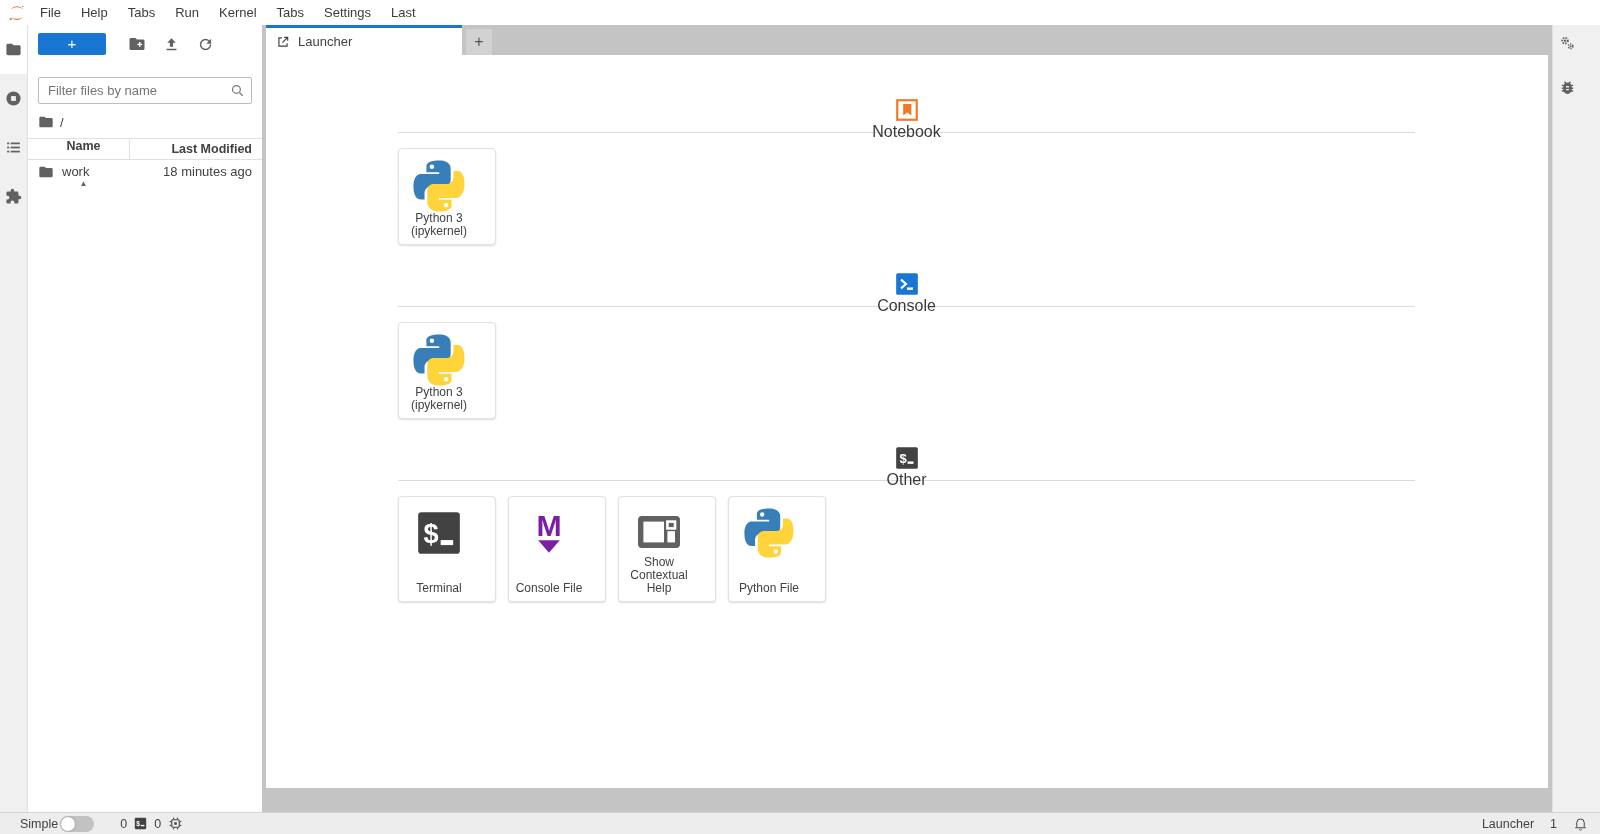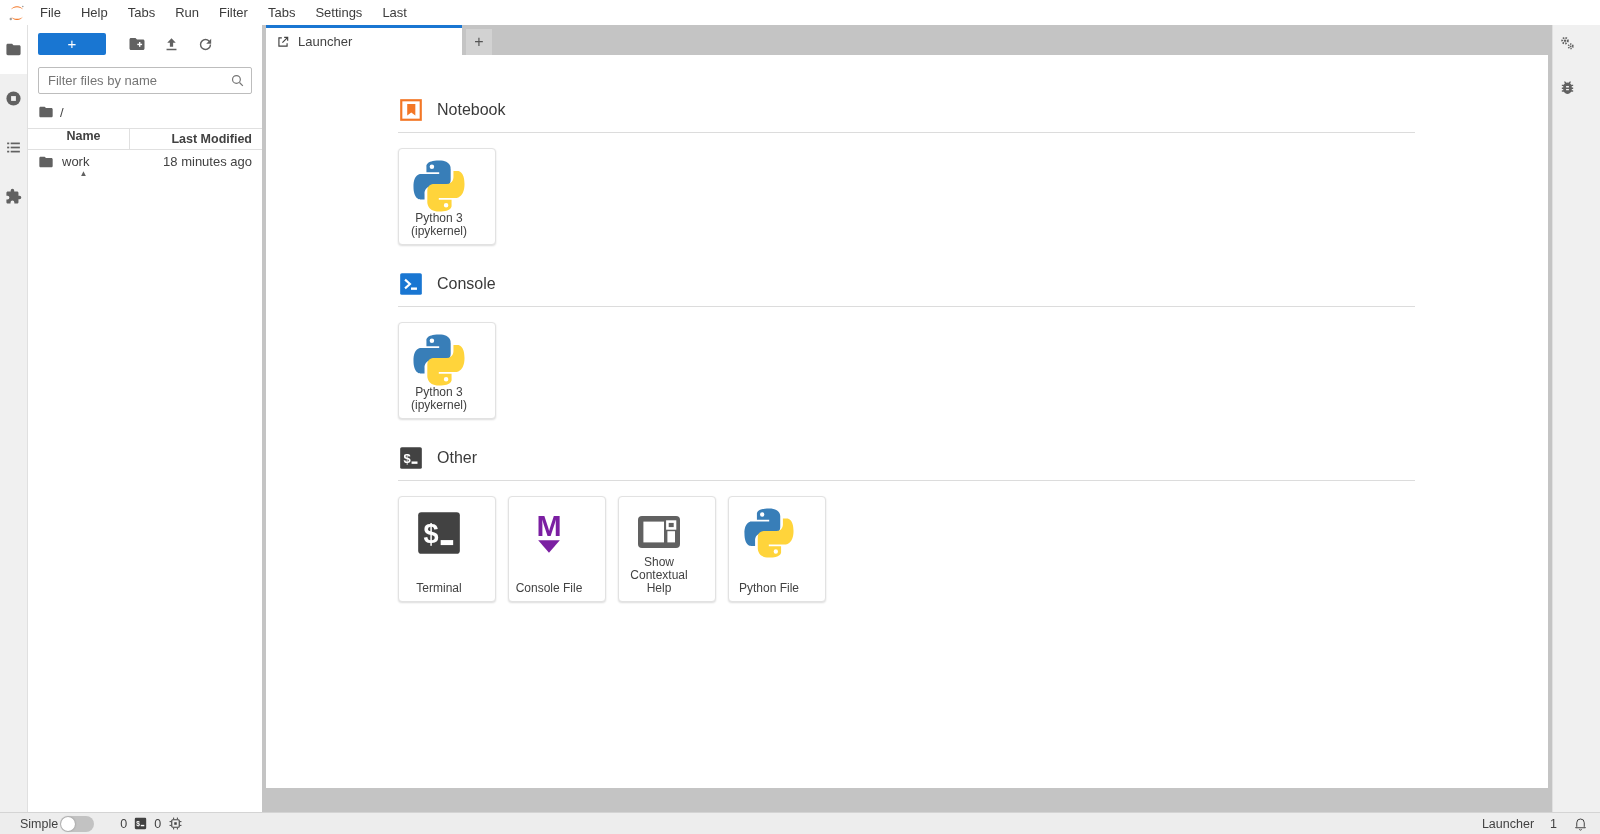--- a/index.html
+++ b/index.html
@@ -18,21 +18,21 @@
   .activity-bar { width:28px; background:#f0f0f0; border-right:1px solid #e0e0e0; display:flex; flex-direction:column; }
   .activity-cell { width:100%; height:49px; display:flex; align-items:center; justify-content:center; }
   .activity-cell.active { background:#fff; }
   .activity-bar-right { width:48px; background:#f0f0f0; border-left:1px solid #e0e0e0; display:flex; flex-direction:column; align-items:flex-start; padding:10px 0 0 6px; gap:27px; }
 
   
   .filebrowser { width:234px; background:#fff; display:flex; flex-direction:column; flex:0 0 auto; }
   .fb-toolbar { display:flex; align-items:center; padding:8px 10px 6px 10px; gap:0; }
   .new-launcher-btn { width:68px; height:22px; background:#1976d2; border:none; border-radius:2px; color:#fff; font-size:15px; line-height:20px; display:flex; align-items:center; justify-content:center; cursor:pointer; margin-right:14px; }
   .fb-tool { width:34px; height:22px; display:flex; align-items:center; justify-content:center; background:none; border:none; cursor:pointer; }
-  .fb-filter-wrap { margin:6px 10px 4px 10px; position:relative; }
+  .fb-filter-wrap { margin:16px 10px 4px 10px; position:relative; }
   .fb-filter { width:100%; height:27px; border:1px solid #bdbdbd; border-radius:2px; padding:0 28px 0 9px; font-size:13px; color:#424242; font-family:inherit; }
   .fb-filter::placeholder { color:#757575; }
   .fb-filter-icon { position:absolute; right:6px; top:5px; }
   .fb-breadcrumb { display:flex; align-items:center; gap:6px; padding:6px 10px 8px 10px; font-size:13px; color:#424242; }
   .fb-listing-header { display:flex; align-items:center; height:22px; border-top:1px solid #e0e0e0; border-bottom:1px solid #e0e0e0; font-size:12.5px; font-weight:bold; color:#424242; }
   .fb-col-name { width:102px; padding-left:10px; display:flex; align-items:center; gap:26px; border-right:1px solid #e0e0e0; height:100%;flex-direction:column; }
   .sort-caret { font-size:8px; color:#616161; }
   .fb-col-mod { flex:1; text-align:right; padding-right:10px; }
   .fb-row { display:flex; align-items:center; height:23px; font-size:13px; color:#424242; cursor:pointer; }
   .fb-row-name { display:flex; align-items:center; gap:8px; padding-left:10px; width:102px; }
@@ -40,21 +40,21 @@
 
   
   .dock { flex:1 1 auto; background:#c4c4c4; display:flex; flex-direction:column; min-width:0; }
   .tabbar { height:30px; display:flex; align-items:flex-end; padding-left:4px; flex:0 0 auto; }
   .tab { width:196px; height:30px; background:#fff; border-top:3px solid #1976d2; display:flex; align-items:center; gap:8px; padding:0 10px; font-size:13px; color:#424242; cursor:pointer; }
   .tab-add { width:26px; height:26px; margin:4px 0 0 4px; background:#d2d2d2; display:flex; align-items:center; justify-content:center; font-size:16px; color:#555; border:none; cursor:pointer; align-self:flex-start; }
   .dock-body { flex:1; padding:0 4px 24px 4px; min-height:0; }
   .launcher { background:#fff; width:100%; height:100%; overflow:hidden; padding:42px 0 0 132px; }
   .launcher-content { width:1017px; }
   .section { margin-bottom:26px; }
-  .section-header { display:flex; align-items:center; gap:13px; height:26px; }
+  .section-header { display:flex; align-items:center; height:26px;flex-direction:column; }
   .section-title { font-size:16px; color:#3a3a3a; }
   .section-divider { border:none; border-bottom:1px solid #dcdcdc; margin-top:9px; }
   .card-row { display:flex; gap:12px; margin-top:15px; }
   .launcher-card { width:98px; min-height:95px; background:#fff; border:1px solid #e2e2e2; border-radius:4px; box-shadow:0 1px 2px rgba(0,0,0,0.14); display:flex; flex-direction:column; align-items:center; justify-content:space-between; padding:11px 20px 7px 4px; cursor:pointer; }
   .card-label { font-size:12px; line-height:1.05; color:#424242; text-align:center; }
 
   
   .statusbar { height:22px; background:#ededed; border-top:1px solid #d4d4d4; display:flex; align-items:center; font-size:12.5px; color:#424242; flex:0 0 auto; }
   .sb-left { display:flex; align-items:center; padding-left:20px; }
   .toggle { width:34px; height:16px; border-radius:8px; background:#c2c2c2; position:relative; cursor:pointer; margin-left:2px; }
@@ -75,21 +75,21 @@
         <path d="M12 5.6c-2.9 0-5.4 1-6.6 2.6C6.5 6.1 9 4.5 12 4.5s5.5 1.6 6.6 3.7C17.4 6.6 14.9 5.6 12 5.6z" fill="#f37726"></path>
         <path d="M12 18.4c2.9 0 5.4-1 6.6-2.6-1.1 2.1-3.6 3.7-6.6 3.7s-5.5-1.6-6.6-3.7c1.2 1.6 3.7 2.6 6.6 2.6z" fill="#f37726"></path>
         <circle cx="5.2" cy="18.6" r="1.3" fill="#9e9e9e"></circle>
         <circle cx="18.3" cy="4.9" r="0.9" fill="#9e9e9e"></circle>
       </svg>
     </span>
     <span class="menu-item">File</span>
     <span class="menu-item">Help</span>
     <span class="menu-item">Tabs</span>
     <span class="menu-item">Run</span>
-    <span class="menu-item">Filter</span>
+    <span class="menu-item">Kernel</span>
     <span class="menu-item">Tabs</span>
     <span class="menu-item">Settings</span>
     <span class="menu-item">Last</span>
   </div>
 
   <div class="middle">
 
     <div class="activity-bar">
       <div class="activity-cell active">
         <span>

